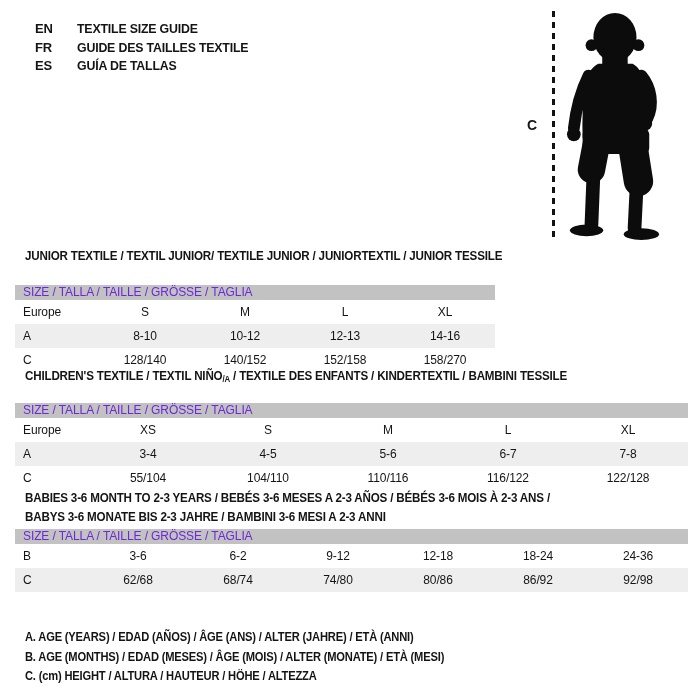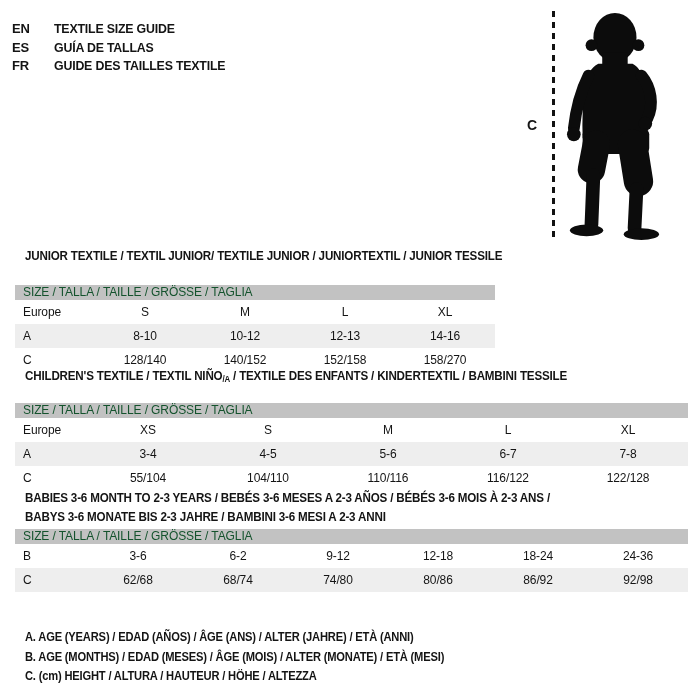--- a/index.html
+++ b/index.html
@@ -2,63 +2,63 @@
 <html><head>
 <meta charset="utf-8">
 <style>
   html,body{margin:0;padding:0;}
   body{
     width:700px;height:700px;background:#ffffff;color:#141414;
     font-family:"Liberation Sans", sans-serif;position:relative;overflow:hidden;
   }
   .abs{position:absolute;}
   
-  .lang-block{left:12px;top:20px;}
+  .lang-block{left:35px;top:20px;}
   .lang-row{display:flex;height:18.6px;line-height:18.6px;font-weight:700;font-size:13px;letter-spacing:-0.2px;}
   .lang-code{width:42px;}
   .lang-title{white-space:nowrap;transform:scaleX(0.95);transform-origin:left center;}
   
   .measure-line{left:552px;top:11px;width:3px;height:231px;
     background:repeating-linear-gradient(to bottom,#121212 0 6px,transparent 6px 11px);}
   .figure-label{left:527px;top:117px;font-weight:700;font-size:14px;}
   .toddler-svg{left:558px;top:9px;}
   
   .sec-title{left:25px;font-weight:700;font-size:12.5px;white-space:nowrap;
     transform:scaleX(0.93);transform-origin:left center;letter-spacing:-0.2px;}
   .sec-title .sub{font-size:8.5px;vertical-align:-2px;}
   .two-line{line-height:19px;}
   
   table.size-table{position:absolute;left:15px;border-collapse:collapse;table-layout:fixed;
     font-size:12px;letter-spacing:-0.1px;}
-  th.size-bar{background:#c2c2c2;color:#14532d;font-weight:400;text-align:left;
+  th.size-bar{background:#c2c2c2;color:#6d28d9;font-weight:400;text-align:left;
     height:15px;line-height:15px;padding:0 0 0 8px;font-size:12px;white-space:nowrap;}
   td{height:24px;line-height:18px;text-align:center;padding:0;font-weight:400;}
   td.row-label{text-align:left;padding-left:8px;}
   tr.shaded td{background:#eeeeee;}
   
   .footnotes{left:25px;top:628px;font-weight:700;font-size:12px;line-height:19.5px;
     white-space:nowrap;transform:scaleX(0.93);transform-origin:left top;letter-spacing:-0.2px;}
 </style>
 </head>
 <body>
 
 <div>
 
   <div class="abs lang-block">
     <div class="lang-row">
       <span class="lang-code">EN</span>
       <span class="lang-title">TEXTILE SIZE GUIDE</span>
     </div>
     <div class="lang-row">
+      <span class="lang-code">FR</span>
+      <span class="lang-title">GUIDE DES TAILLES TEXTILE</span>
+    </div>
+    <div class="lang-row">
       <span class="lang-code">ES</span>
       <span class="lang-title">GUÍA DE TALLAS</span>
-    </div>
-    <div class="lang-row">
-      <span class="lang-code">FR</span>
-      <span class="lang-title">GUIDE DES TAILLES TEXTILE</span>
     </div>
   </div>
 
   <div class="abs measure-line"></div>
   <div class="abs figure-label">C</div>
   <svg class="abs toddler-svg" width="110" height="235" viewBox="0 0 110 240" aria-hidden="true">
     <g fill="#0c0c0c" stroke="none">
       <ellipse cx="57" cy="29" rx="22" ry="25"></ellipse>
       <circle cx="33" cy="37" r="6"></circle>
       <circle cx="81" cy="37" r="6"></circle>

